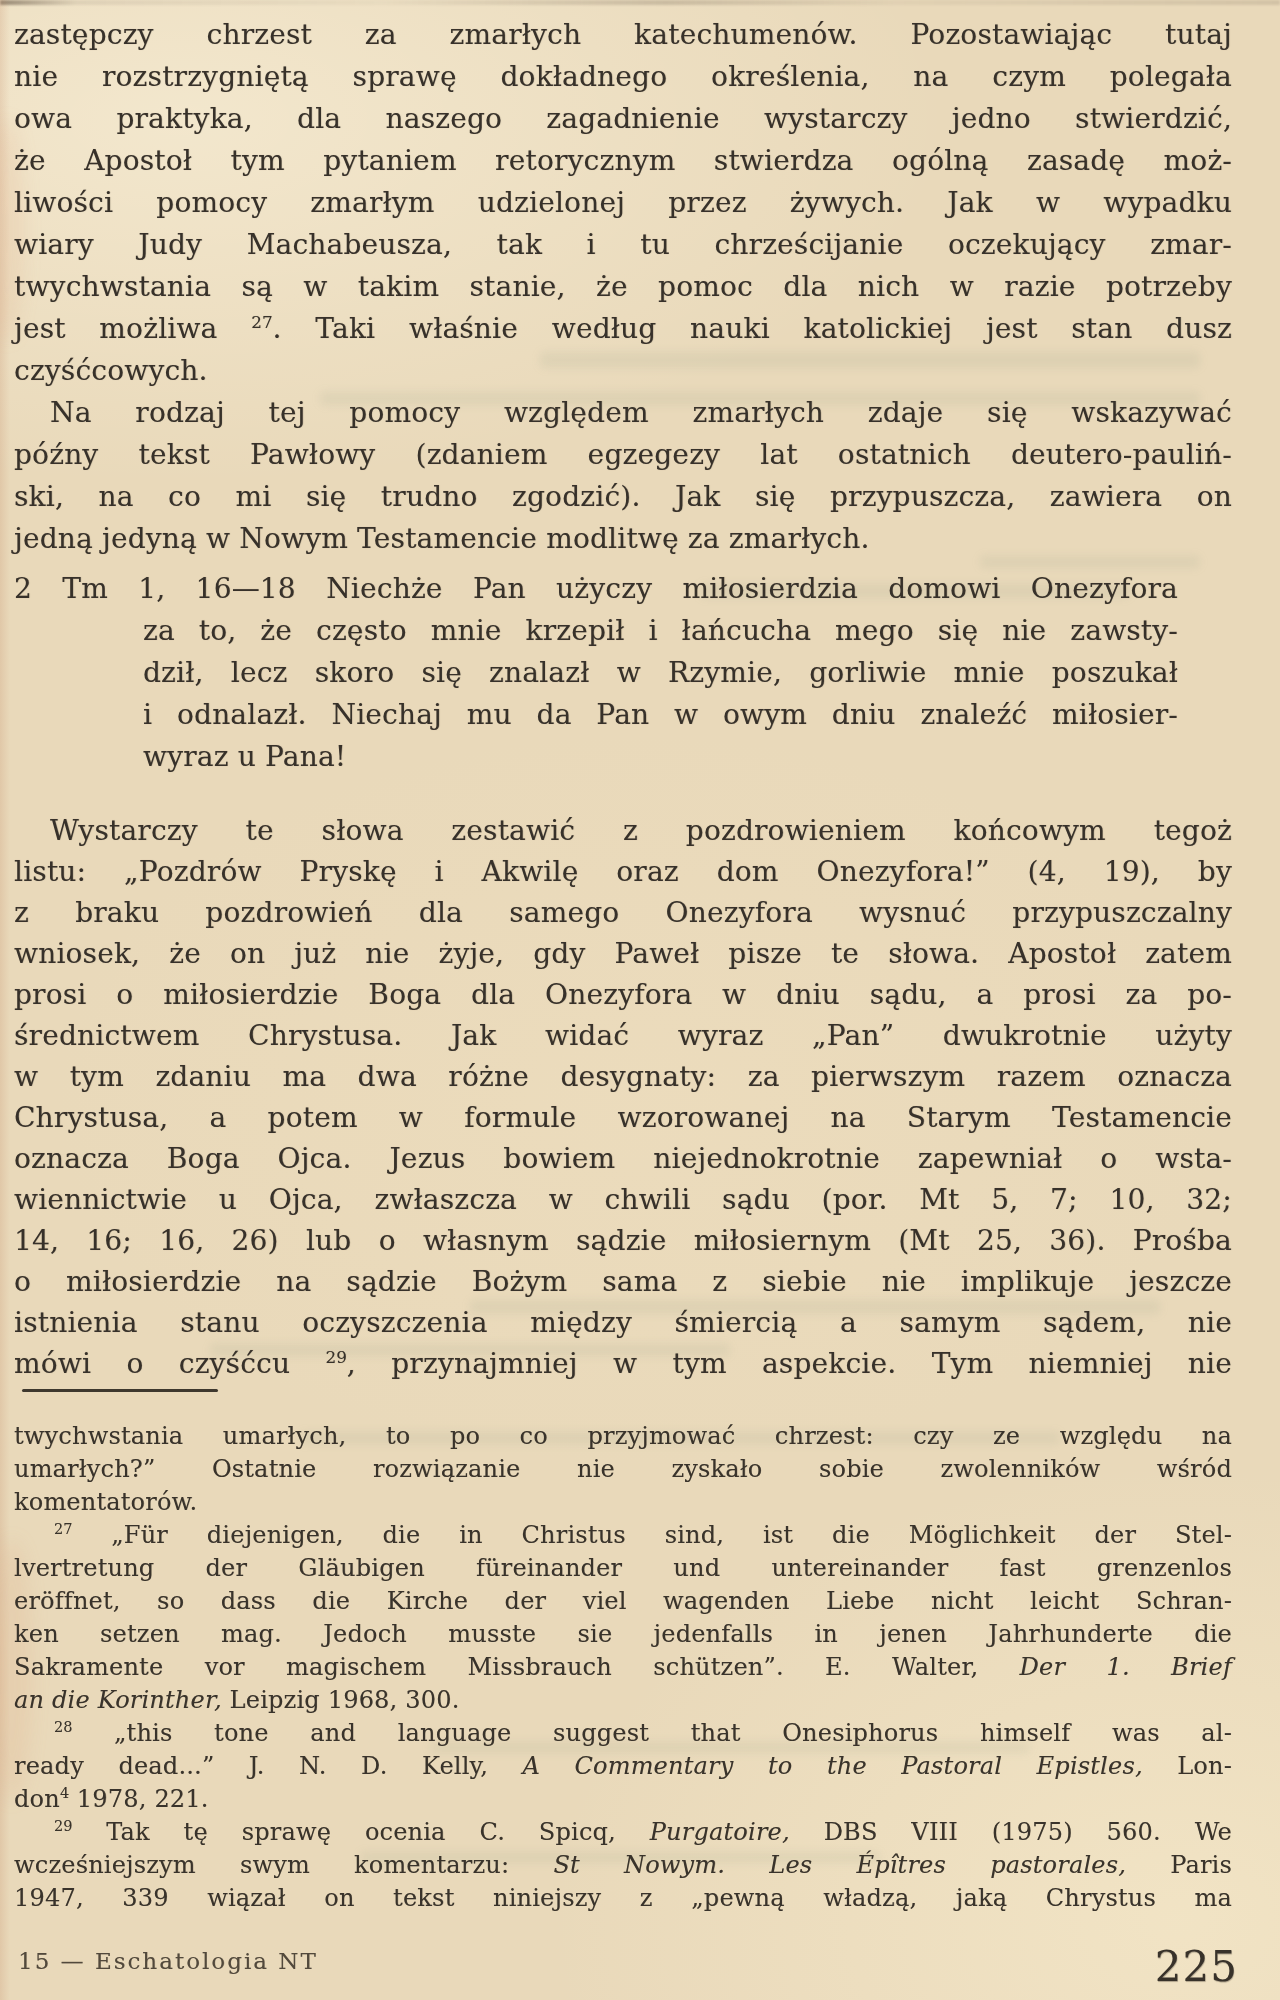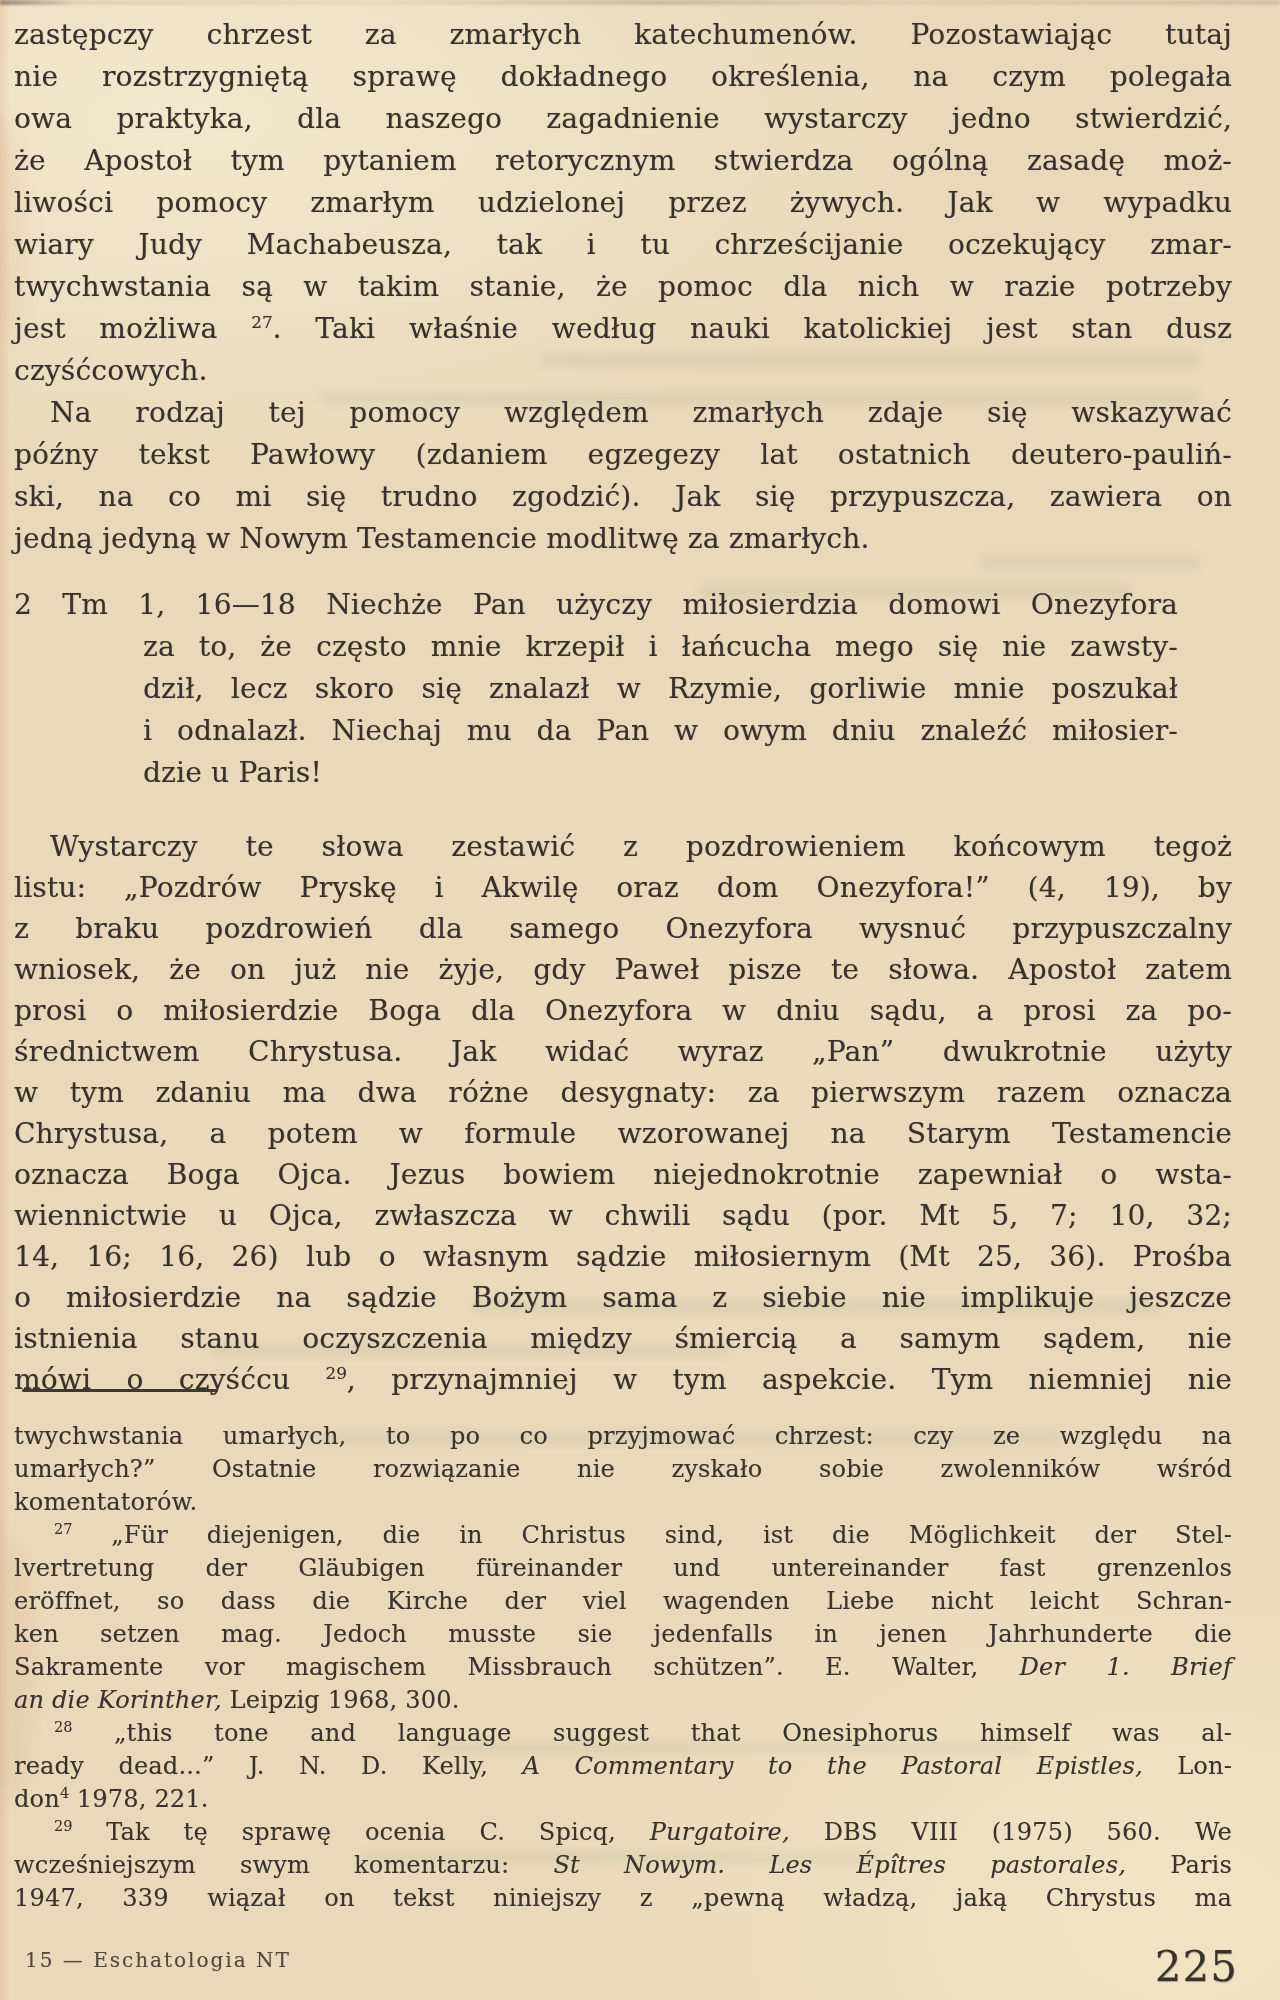--- a/index.html
+++ b/index.html
@@ -44,32 +44,32 @@
     text-shadow: 0.4px 0.4px 0.7px rgba(58,50,38,0.35);
   }
   .footnotes {
     position: absolute; left: 14px; top: 1420px; width: 1218px;
     font-size: 24px; line-height: 33px; color: #39332b;
     letter-spacing: 0.2px;
     text-shadow: 0.3px 0.3px 0.6px rgba(58,50,38,0.35);
   }
   .line { text-align: justify; text-align-last: justify; }
   .line.nj { text-align: left; text-align-last: auto; }
-  .block.quote { margin-top: 24px; width: 1164px; }
+  .block.quote { margin-top: 8px; width: 1164px; }
   .quote + .para { margin-top: 32px; line-height: 41px; }
   sup {
     font-size: 0.60em; vertical-align: super; line-height: 0; letter-spacing: 0;
   }
   .divider {
     position: absolute; left: 22px; top: 1389px; width: 196px; height: 3px;
     background: #3e382e; border-radius: 2px;
   }
   .footer-label {
-    position: absolute; left: 25px; top: 1948px;
-    font-size: 20px; letter-spacing: 2px; color: #52493c;
+    position: absolute; left: 18px; top: 1948px;
+    font-size: 23px; letter-spacing: 2px; color: #52493c;
     text-shadow: 0.3px 0.3px 0.6px rgba(70,60,45,0.30);
   }
   .page-number {
     position: absolute; right: 42px; top: 1942px;
     font-size: 42px; letter-spacing: 1px; color: #38322a;
     text-shadow: 0.5px 0.5px 0.8px rgba(58,50,38,0.35);
   }
 </style>
 </head>
 <body>
@@ -106,21 +106,21 @@
         <div class="line" style="padding-left: 36px;">Na rodzaj tej pomocy względem zmarłych zdaje się wskazywać</div>
         <div class="line">późny tekst Pawłowy (zdaniem egzegezy lat ostatnich deutero-pauliń-</div>
         <div class="line">ski, na co mi się trudno zgodzić). Jak się przypuszcza, zawiera on</div>
         <div class="line nj">jedną jedyną w Nowym Testamencie modlitwę za zmarłych.</div>
       </div>
       <div class="block quote">
         <div class="line">2 Tm 1, 16—18 Niechże Pan użyczy miłosierdzia domowi Onezyfora</div>
         <div class="line" style="padding-left: 129px;">za to, że często mnie krzepił i łańcucha mego się nie zawsty-</div>
         <div class="line" style="padding-left: 129px;">dził, lecz skoro się znalazł w Rzymie, gorliwie mnie poszukał</div>
         <div class="line" style="padding-left: 129px;">i odnalazł. Niechaj mu da Pan w owym dniu znaleźć miłosier-</div>
-        <div class="line nj" style="padding-left: 129px;">dzie u Paris!</div>
+        <div class="line nj" style="padding-left: 129px;">wyraz u Pana!</div>
       </div>
       <div class="block para">
         <div class="line" style="padding-left: 36px;">Wystarczy te słowa zestawić z pozdrowieniem końcowym tegoż</div>
         <div class="line">listu: „Pozdrów Pryskę i Akwilę oraz dom Onezyfora!” (4, 19), by</div>
         <div class="line">z braku pozdrowień dla samego Onezyfora wysnuć przypuszczalny</div>
         <div class="line">wniosek, że on już nie żyje, gdy Paweł pisze te słowa. Apostoł zatem</div>
         <div class="line">prosi o miłosierdzie Boga dla Onezyfora w dniu sądu, a prosi za po-</div>
         <div class="line">średnictwem Chrystusa. Jak widać wyraz „Pan” dwukrotnie użyty</div>
         <div class="line">w tym zdaniu ma dwa różne desygnaty: za pierwszym razem oznacza</div>
         <div class="line">Chrystusa, a potem w formule wzorowanej na Starym Testamencie</div>

